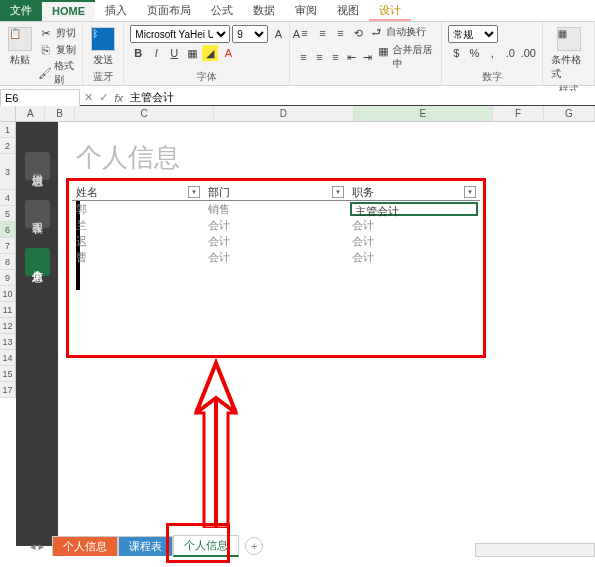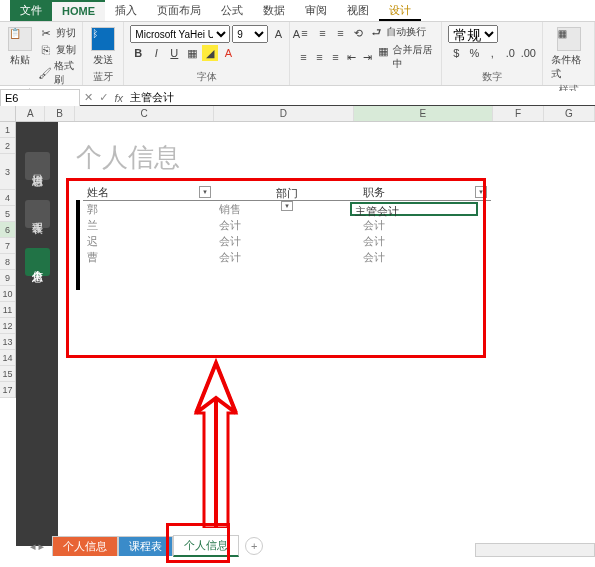--- a/index.html
+++ b/index.html
@@ -1,38 +1,38 @@
 <!DOCTYPE html>
 <html><head>
 <meta charset="utf-8">
 <style>
   * { box-sizing: border-box; margin: 0; padding: 0; font-family: "Microsoft YaHei", sans-serif; }
   body { background: #fff; width: 595px; height: 567px; overflow: hidden; position: relative; }
 
   
-  .tabs { display: flex; background: #fff; height: 22px; font-size: 11px; border-bottom: 1px solid #d4d4d4; padding-left: 10px; }
+  .tabs { display: flex; background: #fff; height: 22px; font-size: 11px; border-bottom: 1px solid #d4d4d4; }
   .tab { padding: 3px 10px; color: #444; cursor: pointer; }
   .tab.file { background: #217346; color: #fff; }
   .tab.active { background: #f3f3f3; border-top: 2px solid #217346; color: #217346; font-weight: bold; }
-  .tab.design { color: #c08b00; border-bottom: 2px solid #000000; }
+  .tab.design { color: #c08b00; border-bottom: 2px solid #fca5a5; }
 
   
   .ribbon { background: #f3f3f3; height: 64px; display: flex; font-size: 10px; color: #444; border-bottom: 1px solid #d4d4d4; }
   .group { border-right: 1px solid #e0e0e0; padding: 3px 6px 1px; display: flex; flex-direction: column; justify-content: space-between; }
   .group-label { text-align: center; font-size: 10px; color: #666; }
   .group-content { display: flex; gap: 4px; flex: 1; align-items: flex-start; }
   .btn-col { display: flex; flex-direction: column; gap: 1px; font-size: 10px; }
   .btn-row { display: flex; gap: 2px; align-items: center; }
   .big-btn { display: flex; flex-direction: column; align-items: center; gap: 2px; padding: 2px; }
   .icon-box { width: 16px; height: 16px; display: inline-flex; align-items: center; justify-content: center; font-size: 11px; }
   .icon-large { width: 24px; height: 24px; background: #e8e8e8; border: 1px solid #ccc; }
   select.font-name { width: 100px; font-size: 10px; height: 18px; }
   select.font-size { width: 36px; font-size: 10px; height: 18px; }
   .fmt-btn { width: 16px; height: 16px; border: 1px solid transparent; display: inline-flex; align-items: center; justify-content: center; font-size: 11px; }
-  .num-select { width: 50px; font-size: 14px; height: 18px; }
+  .num-select { width: 50px; font-size: 10px; height: 18px; }
 
   
   .formula-bar { display: flex; height: 20px; border-bottom: 1px solid #404040; font-size: 11px; align-items: center; padding-top: 4px; }
   .name-box { width: 80px; border: 1px solid #ccc; padding: 1px 4px; font-size: 11px; height: 18px; }
   .fx-area { display: flex; align-items: center; gap: 6px; padding: 0 4px; flex: 1; }
   .fx-label { font-style: italic; color: #666; }
   .formula-input { border: none; flex: 1; font-size: 11px; padding: 1px; outline: none; }
 
   
   .sheet-area { display: flex; height: 440px; position: relative; }
@@ -45,27 +45,27 @@
 
   .grid { position: absolute; top: 16px; left: 16px; right: 0; bottom: 0; background: #fff; }
 
   
   .left-strip { position: absolute; left: 0; top: 0; bottom: 0; width: 42px; background: #3b3b3b; display: flex; flex-direction: column; align-items: center; gap: 20px; padding-top: 30px; }
   .vtab { writing-mode: vertical-rl; color: #ddd; font-size: 11px; padding: 14px 5px; background: #555; border-radius: 3px; cursor: pointer; }
   .vtab.active { background: #217346; color: #fff; }
 
   .content-title { position: absolute; left: 60px; top: 18px; font-size: 26px; color: #bbb; font-weight: 300; }
 
-  .data-table { position: absolute; left: 67px; top: 62px; font-size: 11px; }
+  .data-table { position: absolute; left: 56px; top: 62px; font-size: 11px; }
   .data-table .hdr { display: flex; border-bottom: 1px solid #888; }
   .data-table .hdr .cell { font-weight: normal; background: #fff; display: flex; justify-content: space-between; align-items: center; padding: 2px 4px; }
   .data-table .row { display: flex; }
   .data-table .cell { padding: 1px 4px; height: 16px; color: #888; }
   .cell.c1 { width: 132px; }
-  .cell.c2 { width: 144px; flex-direction: column; }
+  .cell.c2 { width: 144px; }
   .cell.c3 { width: 132px; }
   .filter-arrow { width: 12px; height: 12px; border: 1px solid #999; display: inline-flex; align-items: center; justify-content: center; font-size: 7px; color: #555; }
   .partial-col { color: #333 !important; }
   .left-black-bar { position: absolute; left: 60px; top: 78px; width: 4px; height: 90px; background: #000; }
 
   .active-cell { position: absolute; border: 2px solid #217346; background: #fff; font-size: 11px; padding: 0 3px; color: #333; }
 
   
   .red-box { position: absolute; border: 3px solid #e00; pointer-events: none; }
   .red-arrow { position: absolute; pointer-events: none; }

